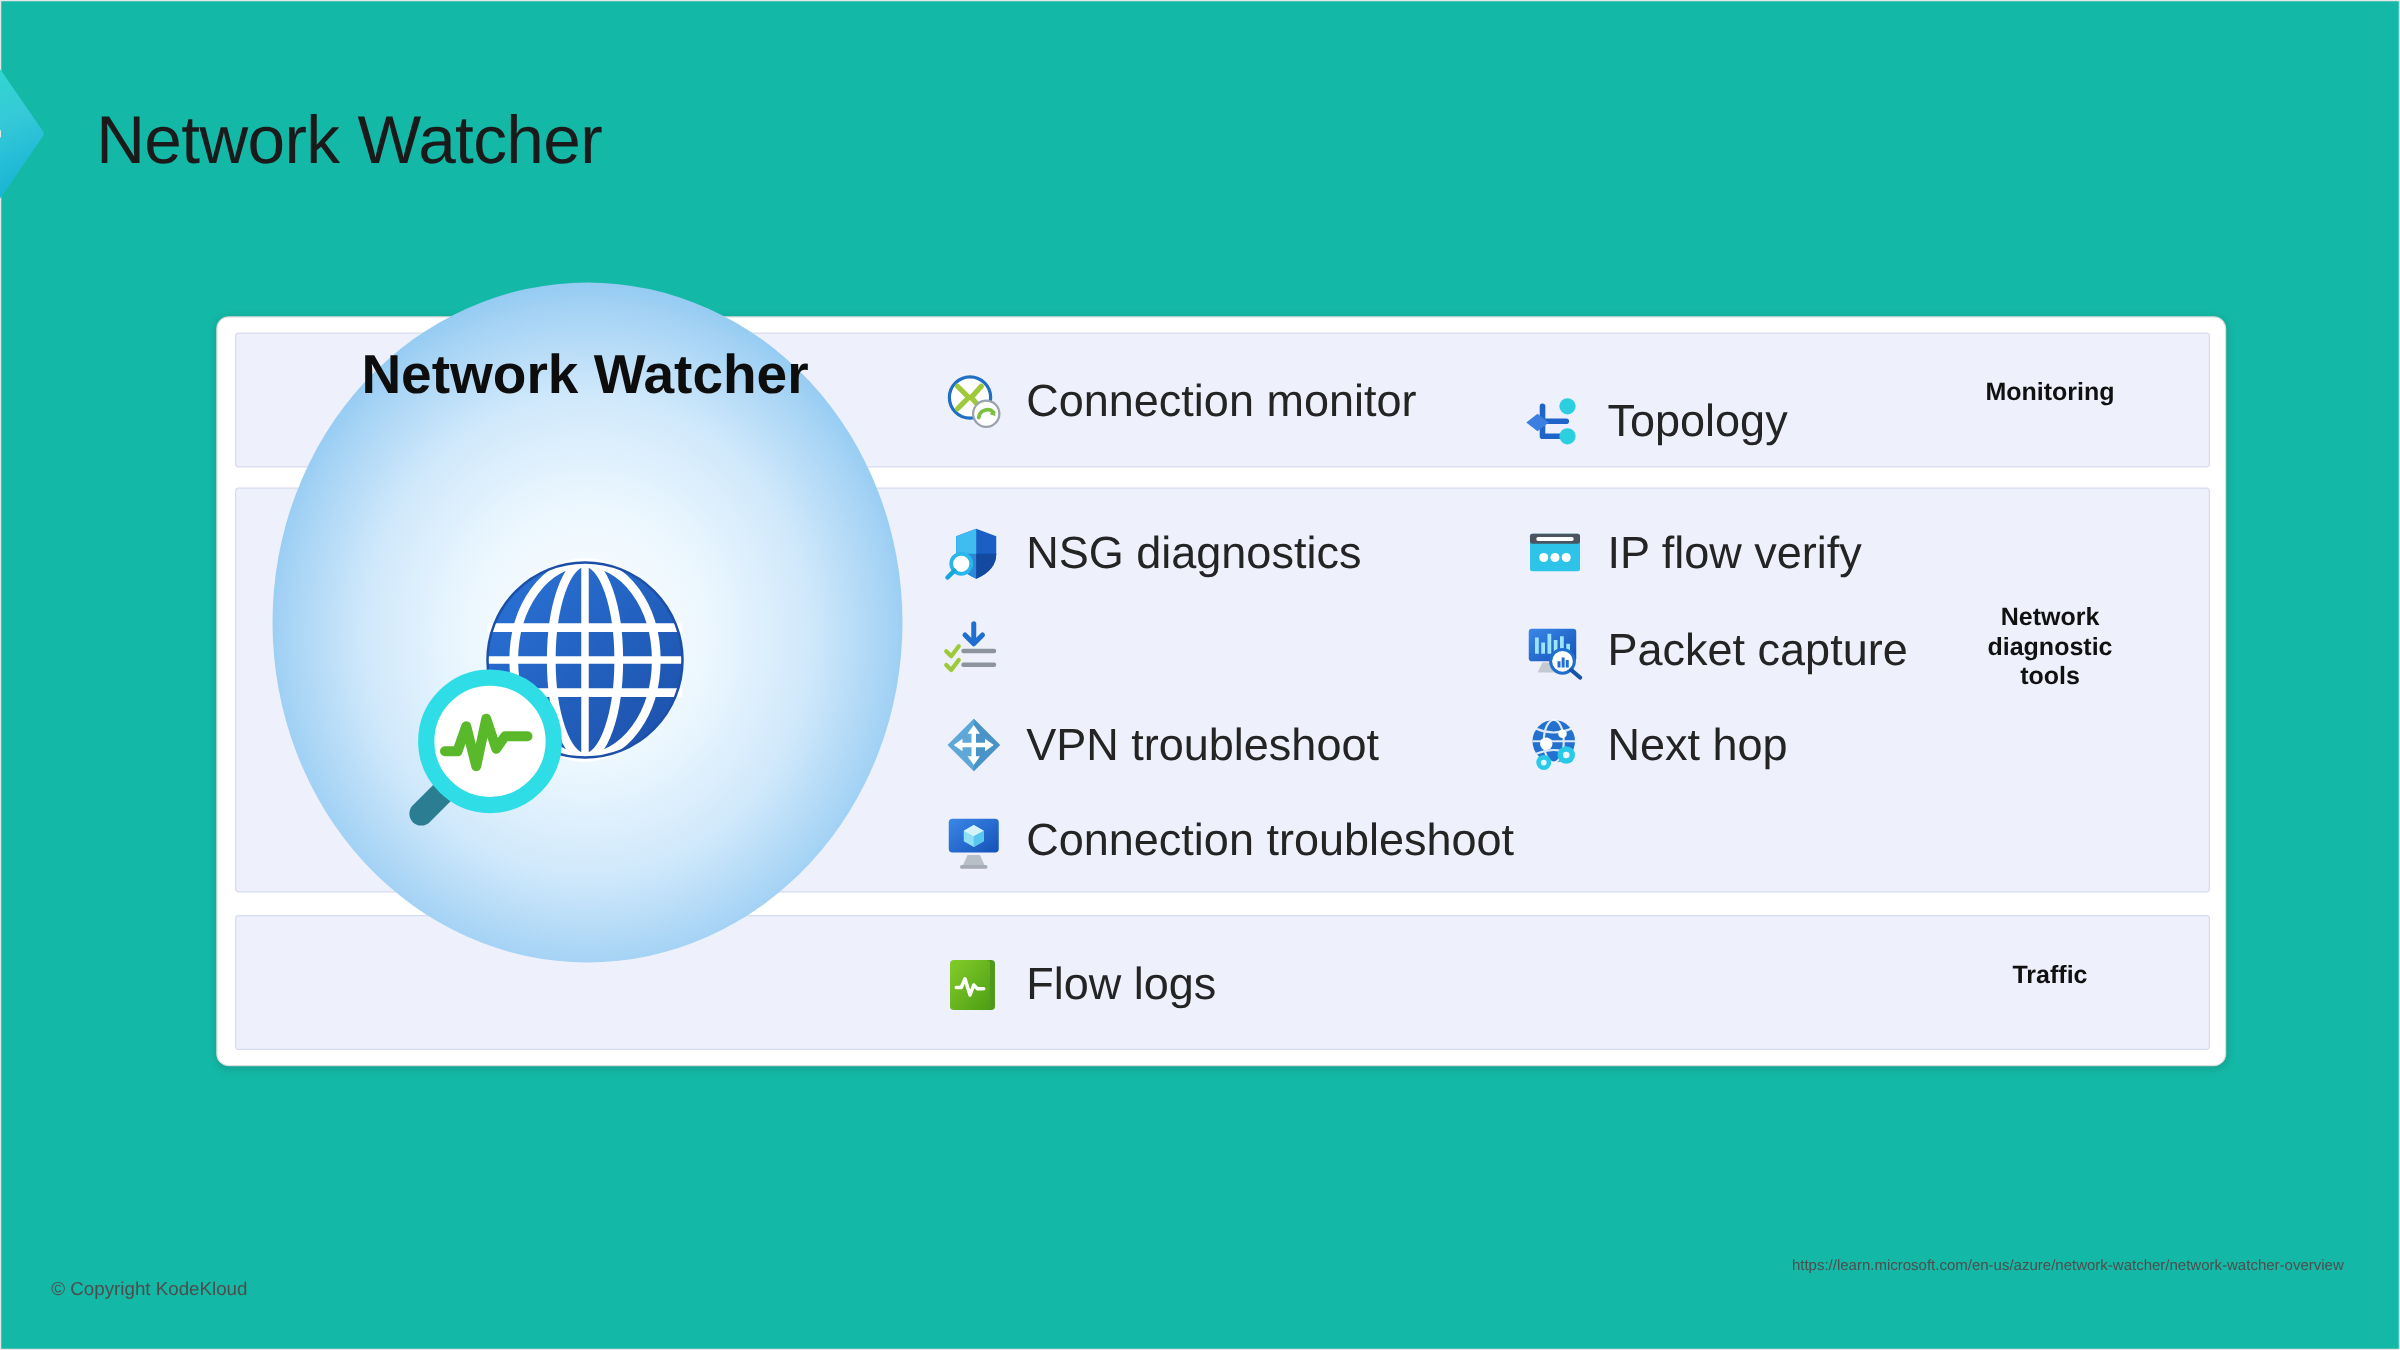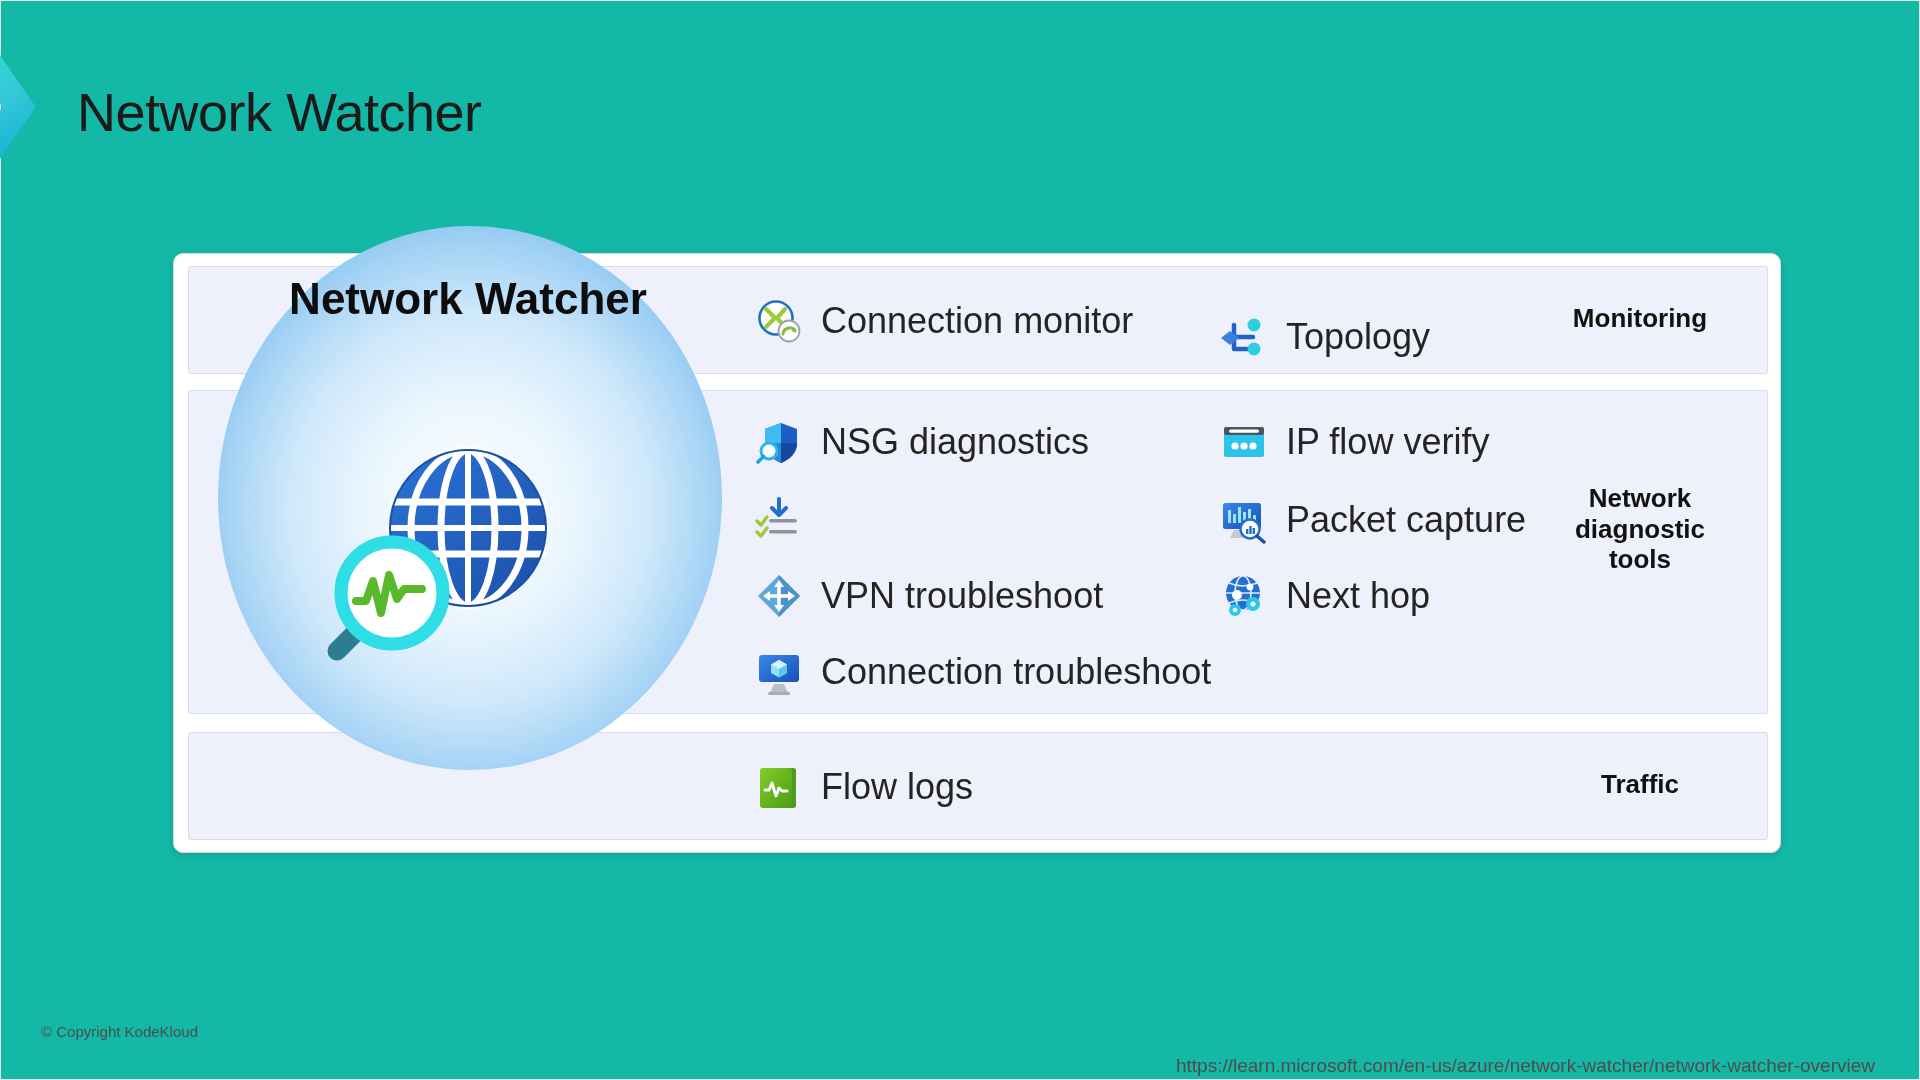--- a/index.html
+++ b/index.html
@@ -58,21 +58,21 @@
     border: 1px solid #d6dcef;
     border-radius: 3px;
   }
   .band.monitoring { top: 0; height: 108px; }
   .band.diagnostic { top: 124px; height: 324px; }
   .band.traffic    { top: 466px; height: 108px; }
 
   .band-label {
     position: absolute;
     right: 22px;
-    font-size: 26px; font-weight: bold; color: #111111;
+    font-size: 20px; font-weight: bold; color: #111111;
     text-align: center; line-height: 1.18;
     width: 210px;
   }
   .band.monitoring .band-label { top: 36px; }
   .band.traffic    .band-label { top: 36px; }
   .band.diagnostic .band-label { top: 92px; }
 
   
   .item {
     position: absolute;
@@ -91,22 +91,22 @@
   }
   .col-a { left: 565px; }
   .col-b { left: 1030px; }
 
   
   .footer-left {
     position: absolute; left: 40px; top: 1022px;
     font-size: 15px; color: #4d4d4d;
   }
   .footer-right {
-    position: absolute; right: 44px; top: 1054px;
-    font-size: 19px; color: #4d4d4d;
+    position: absolute; right: 44px; top: 1004px;
+    font-size: 12px; color: #4d4d4d;
   }
 </style>
 </head>
 <body>
 
 <div class="slide">
 
   <div class="header">
     <svg class="chevron-logo" viewBox="0 0 72 128">
       <defs>

